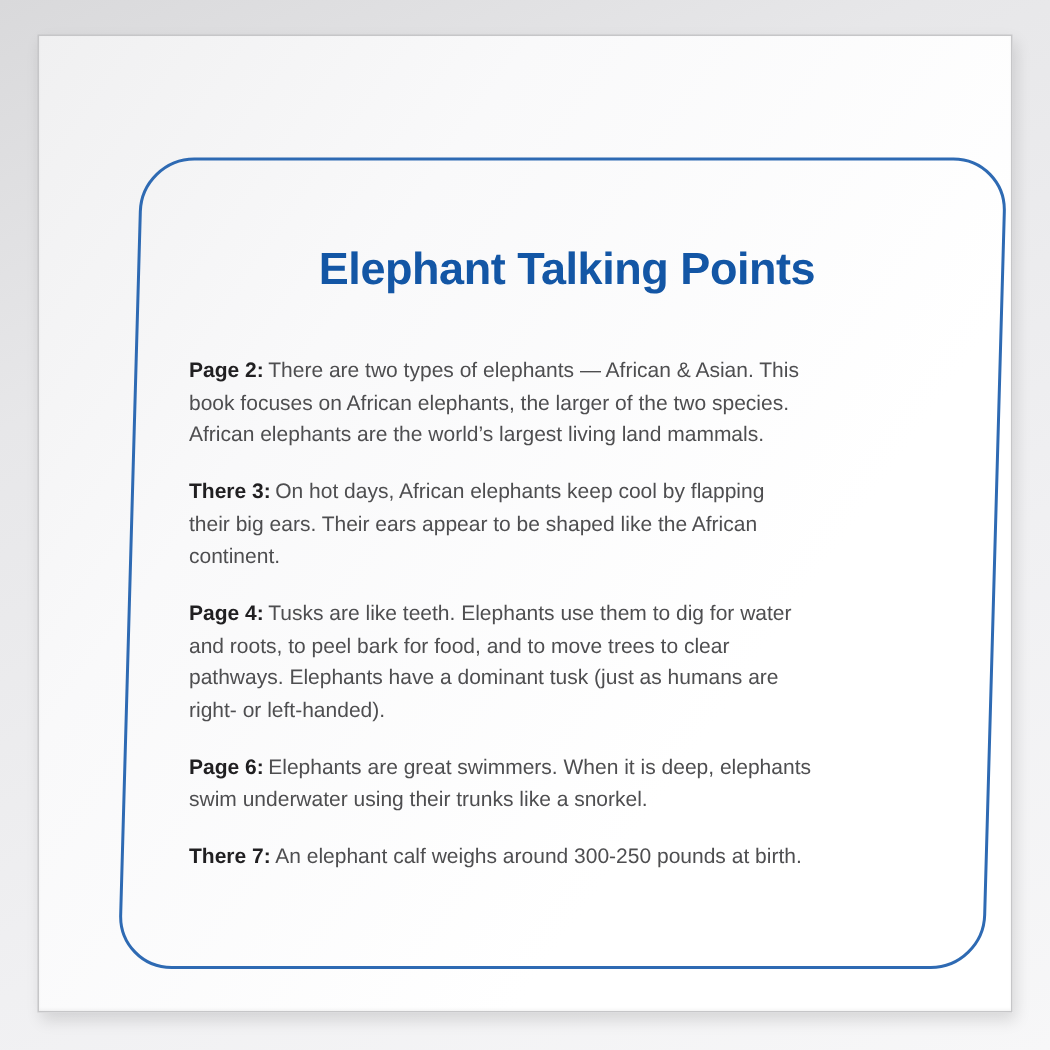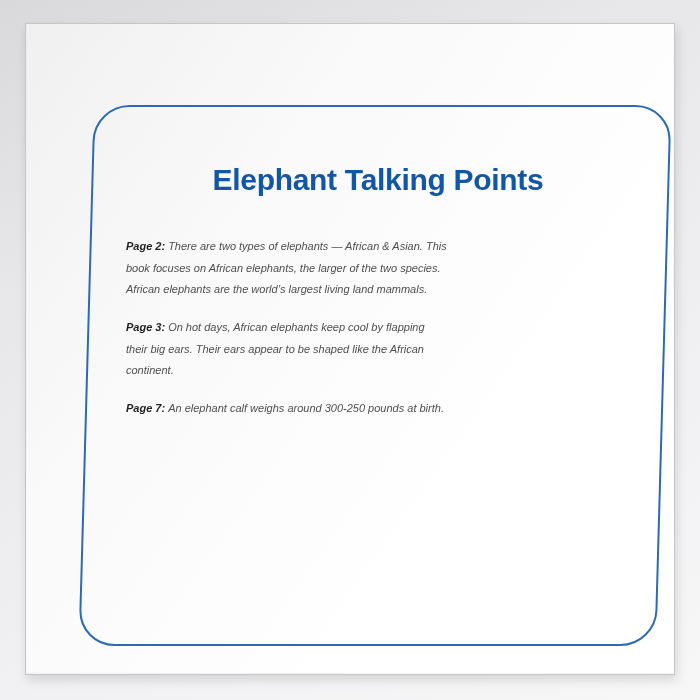--- a/index.html
+++ b/index.html
@@ -43,24 +43,23 @@
     margin:0 0 36px 0;
     font-size:30px;
     line-height:40px;
     font-weight:bold;
     letter-spacing:-0.3px;
     color:#1356a5;
     text-align:center;
   }
   .point{
     margin:0 0 16.5px 0;
-    font-size:11px;
+    font-size:14px;
     line-height:21.5px;
     color:#4e4e50;
-    font-style:italic;
   }
   .point .label{
     font-weight:bold;
     color:#201f21;
     padding-right:3px;
   }
   .point .body{
     white-space:pre-line;
   }
 </style>
@@ -69,20 +68,26 @@
 
 <div class="photo-bg">
   <div class="card">
     <div class="frame"></div>
     <div class="content">
       <h1 class="page-title">Elephant Talking Points</h1>
       <div>
         <p class="point"><span class="label">Page 2:</span><span class="body">There are two types of elephants — African &amp; Asian. This
 book focuses on African elephants, the larger of the two species.
 African elephants are the world’s largest living land mammals.</span></p>
-        <p class="point"><span class="label">Page 3:</span><span class="body">On hot days, African elephants keep cool by flapping
+        <p class="point"><span class="label">There 3:</span><span class="body">On hot days, African elephants keep cool by flapping
 their big ears. Their ears appear to be shaped like the African
 continent.</span></p>
-        <p class="point"><span class="label">Page 7:</span><span class="body">An elephant calf weighs around 300-250 pounds at birth.</span></p>
+        <p class="point"><span class="label">Page 4:</span><span class="body">Tusks are like teeth. Elephants use them to dig for water
+and roots, to peel bark for food, and to move trees to clear
+pathways. Elephants have a dominant tusk (just as humans are
+right- or left-handed).</span></p>
+        <p class="point"><span class="label">Page 6:</span><span class="body">Elephants are great swimmers. When it is deep, elephants
+swim underwater using their trunks like a snorkel.</span></p>
+        <p class="point"><span class="label">There 7:</span><span class="body">An elephant calf weighs around 300-250 pounds at birth.</span></p>
       </div>
     </div>
   </div>
 </div>
 
 </body></html>

